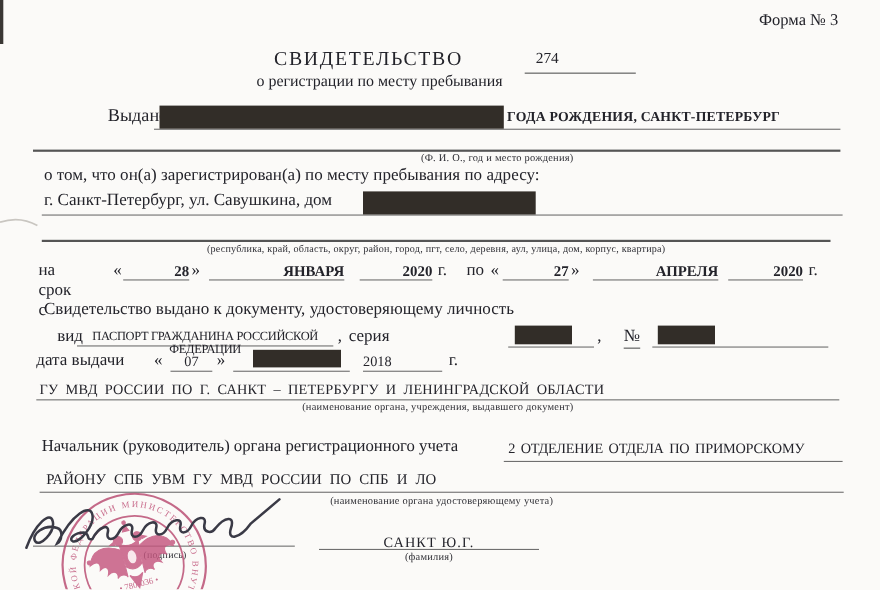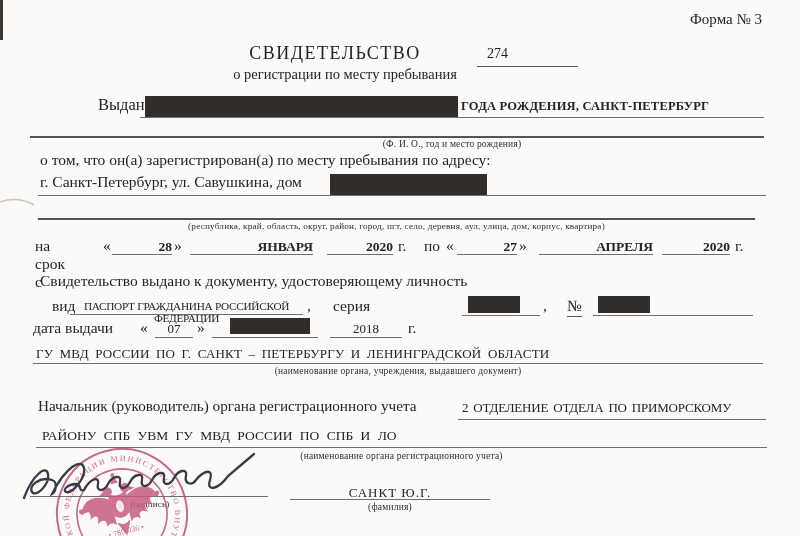--- a/index.html
+++ b/index.html
@@ -41,37 +41,37 @@
   .p-q2{left:174px;}  .p-m1{left:190px;width:123px;}
   .p-y1{left:327px;width:66px;} .p-g1{left:398px;}
   .p-po{left:424px;}  .p-q3{left:446px;} .p-d2{left:457px;width:60px;}
   .p-q4{left:519px;}  .p-m2{left:539px;width:114px;}
   .p-y2{left:662px;width:68px;} .p-g2{left:735px;}
   .doc-intro{top:272px;left:40px;font-size:15.5px;text-align:right;}
   
   .vid-label{top:297px;left:52px;font-size:15.5px;}
   .vid-value{top:296px;left:70px;width:233px;height:19px;border-bottom:1.5px solid #6f6f6f;text-align:center;font-size:11.3px;letter-spacing:-0.3px;padding-top:4px;box-sizing:border-box;}
   .vid-comma{top:297px;left:307px;font-size:15.5px;}
-  .series-label{top:297px;left:317px;font-size:15.5px;margin-left:16px;}
+  .series-label{top:297px;left:317px;font-size:15.5px;}
   .ul-series{left:462px;top:295px;width:78px;height:20px;}
   .box-series{left:468px;top:296px;width:52px;height:17px;}
   .comma2{top:297px;left:543px;font-size:15.5px;}
   .num-label{top:297px;left:567px;font-size:15.5px;border-bottom:1px solid #555;padding-bottom:1px;}
   .ul-num{left:593px;top:295px;width:160px;height:20px;}
   .box-num{left:598px;top:296px;width:52px;height:17px;}
   
   .issue-label{top:319px;left:33px;font-size:15.5px;}
   .iq1{position:absolute;top:319px;left:140px;font-size:15.5px;}
   .ul-iday{left:155px;top:318px;width:38px;height:19px;}
   .iday{position:absolute;top:321px;left:155px;width:38px;text-align:center;font-size:13px;}
   .iq2{position:absolute;top:319px;left:197px;font-size:15.5px;}
   .ul-imonth{left:212px;top:318px;width:106px;height:19px;}
   .box-imonth{left:230px;top:318px;width:80px;height:16px;}
   .ul-iyear{left:330px;top:318px;width:72px;height:19px;}
-  .iyear{position:absolute;top:321px;left:330px;width:72px;text-align:center;font-size:13px;}
+  .iyear{position:absolute;top:321px;left:330px;width:72px;font-size:13px;}
   .ig{position:absolute;top:319px;left:408px;font-size:15.5px;}
   
   .authority{top:346px;left:36px;font-size:13px;word-spacing:3px;letter-spacing:0.2px;}
   .ul-auth{left:33px;top:343px;width:730px;height:20px;}
   .cap-auth{top:366px;left:33px;width:730px;}
   
   .head-label{top:397px;left:38px;font-size:15.2px;}
   .reg1{top:400px;left:462px;font-size:13px;letter-spacing:-0.2px;word-spacing:2px;}
   .ul-reg1{left:458px;top:399px;width:308px;height:20px;}
   .reg2{top:428px;left:42px;font-size:13.5px;word-spacing:4px;}
@@ -153,21 +153,21 @@
 
 <div class="uline ul-auth"></div>
 <div class="abs authority">ГУ МВД РОССИИ ПО Г. САНКТ – ПЕТЕРБУРГУ И ЛЕНИНГРАДСКОЙ ОБЛАСТИ</div>
 <div class="abs cap cap-auth center">(наименование органа, учреждения, выдавшего документ)</div>
 
 <div class="abs head-label">Начальник (руководитель) органа регистрационного учета</div>
 <div class="uline ul-reg1"></div>
 <div class="abs reg1">2 ОТДЕЛЕНИЕ ОТДЕЛА ПО ПРИМОРСКОМУ</div>
 <div class="uline ul-reg2"></div>
 <div class="abs reg2">РАЙОНУ СПБ УВМ ГУ МВД РОССИИ ПО СПБ И ЛО</div>
-<div class="abs cap cap-reg center">(наименование органа регистрационного учета)</div>
+<div class="abs cap cap-reg center">(наименование органа удостоверяющему учета)</div>
 
 <div class="uline ul-sign"></div>
 <div class="abs cap cap-sign center">(подпись)</div>
 <div class="uline ul-name"></div>
 <div class="abs name">САНКТ Ю.Г.</div>
 <div class="abs cap cap-name center">(фамилия)</div>
 
 <svg class="abs stamp-svg" width="160" height="98" viewBox="0 0 160 98">
   <defs>
     <path id="stampRing" d="M 75 23 A 53 53 0 1 1 74.9 23"></path>

